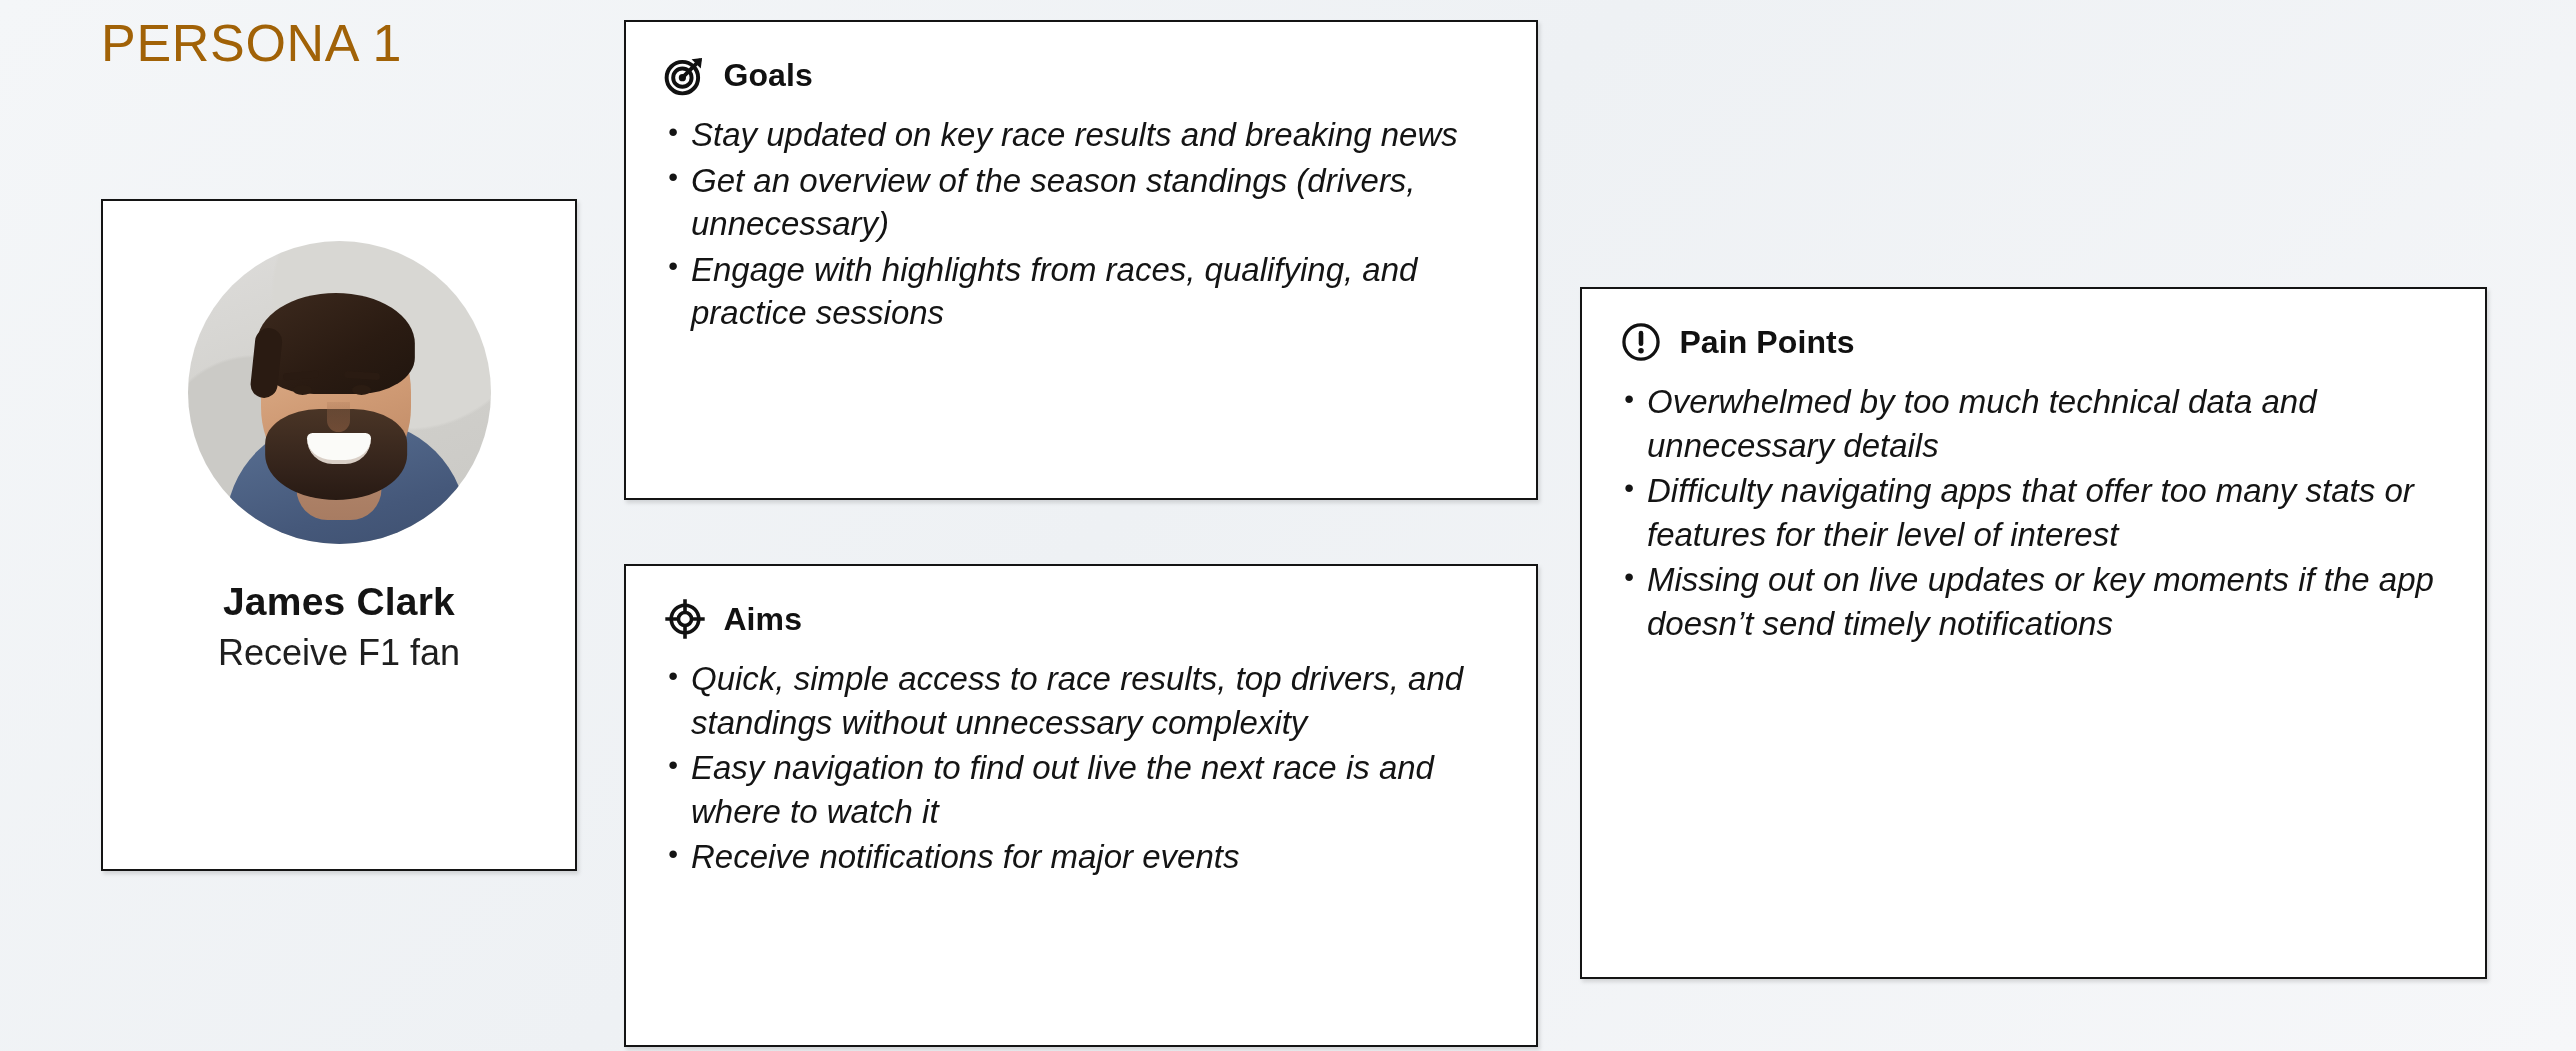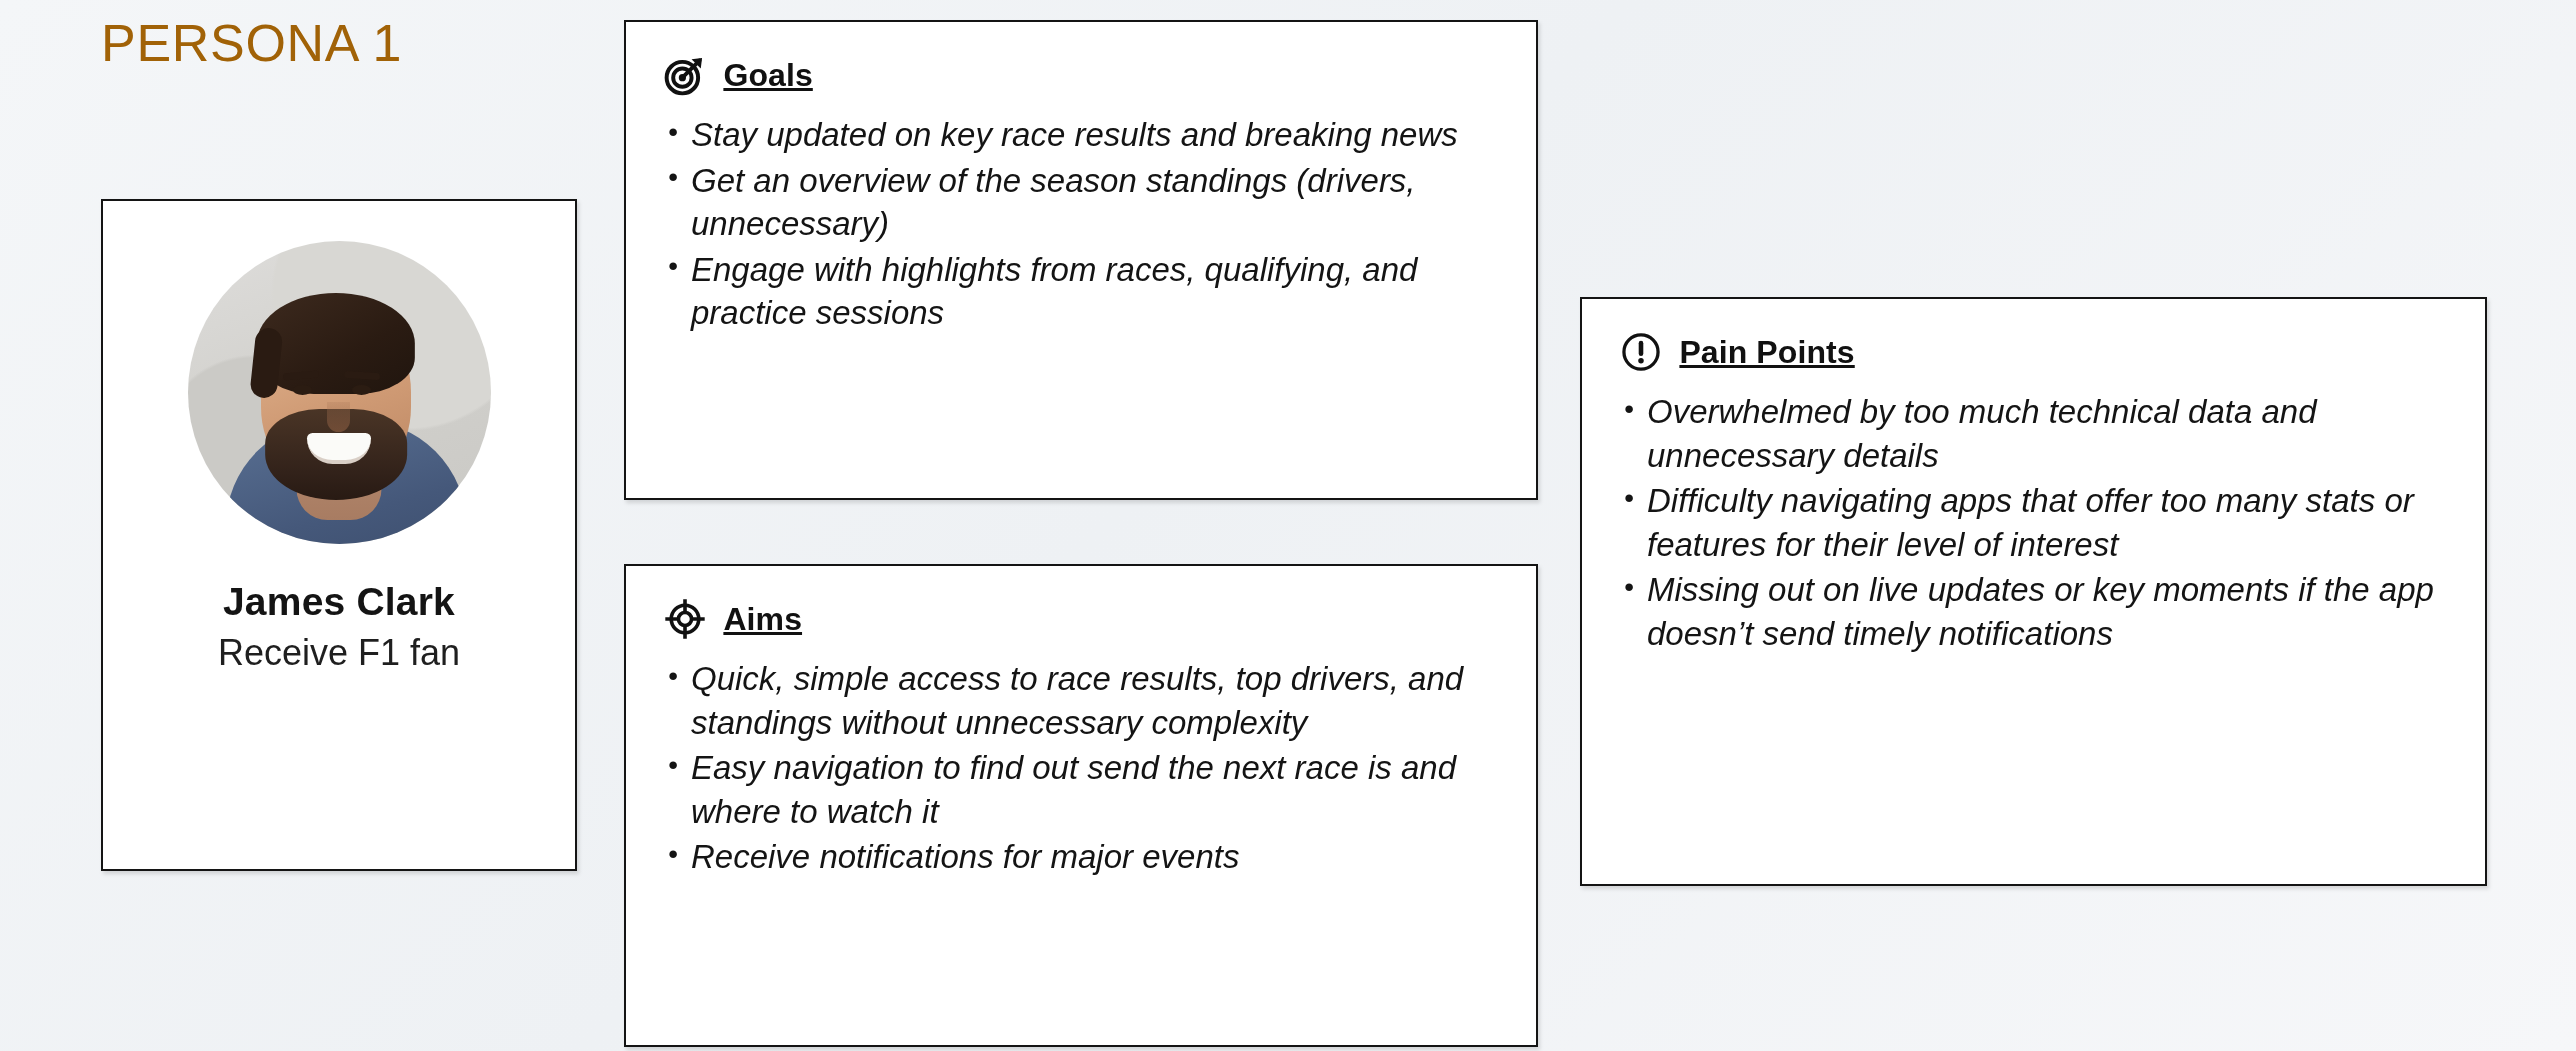--- a/index.html
+++ b/index.html
@@ -106,28 +106,28 @@
     margin-top:36px;font-size:39px;font-weight:700;letter-spacing:0.2px;
     line-height:1.15;color:#141414;
   }
   .persona-role{
     margin-top:6.7px;font-size:36px;font-weight:400;line-height:1.15;color:#1f1f1f;
   }
 
   
   .goals-card{left:624px;top:20px;width:914px;height:480px;}
   .aims-card {left:624px;top:564px;width:914px;height:483px;}
-  .pain-card {left:1580px;top:297px;width:907px;height:589px;}
+  .pain-card {left:1580px;top:287px;width:907px;height:692px;}
 
   .card-head{
     display:flex;align-items:center;gap:17.4px;
     padding:32px 0 0 38px;
   }
   .card-icon{width:42px;height:42px;flex:none;display:block;}
-  .card-title{font-size:32px;font-weight:700;letter-spacing:0.1px;color:#111;text-decoration:underline;}
+  .card-title{font-size:32px;font-weight:700;letter-spacing:0.1px;color:#111;}
 
   .bullets{
     list-style:none;margin:17.4px 0 0 0;padding:0 31px 0 42px;
   }
   .bullets li{
     position:relative;padding-left:23px;
     font-size:33px;line-height:1.33;font-weight:400;color:#141414;
     margin-bottom:1.3px;
     font-style:italic;
   }
@@ -182,21 +182,21 @@
     <div class="card-head">
       <svg class="card-icon" viewBox="0 0 64 64">
         <circle cx="32" cy="32" r="21" fill="none" stroke="#111" stroke-width="5.5"></circle>
         <circle cx="32" cy="32" r="10" fill="none" stroke="#111" stroke-width="5.5"></circle>
         <path d="M32 2 V20 M32 44 V62 M2 32 H20 M44 32 H62" stroke="#111" stroke-width="5.5" stroke-linecap="butt"></path>
       </svg>
       <div class="card-title">Aims</div>
     </div>
     <ul class="bullets">
       <li>Quick, simple access to race results, top drivers, and standings without unnecessary complexity</li>
-      <li>Easy navigation to find out send the next race is and where to watch it</li>
+      <li>Easy navigation to find out live the next race is and where to watch it</li>
       <li>Receive notifications for major events</li>
     </ul>
   </div>
 
   <div class="card pain-card">
     <div class="card-head">
       <svg class="card-icon" viewBox="0 0 64 64">
         <circle cx="32" cy="32" r="26" fill="none" stroke="#111" stroke-width="5"></circle>
         <rect x="28.5" y="15" width="7" height="23" rx="3.5" fill="#111"></rect>
         <circle cx="32" cy="45.5" r="4.2" fill="#111"></circle>

